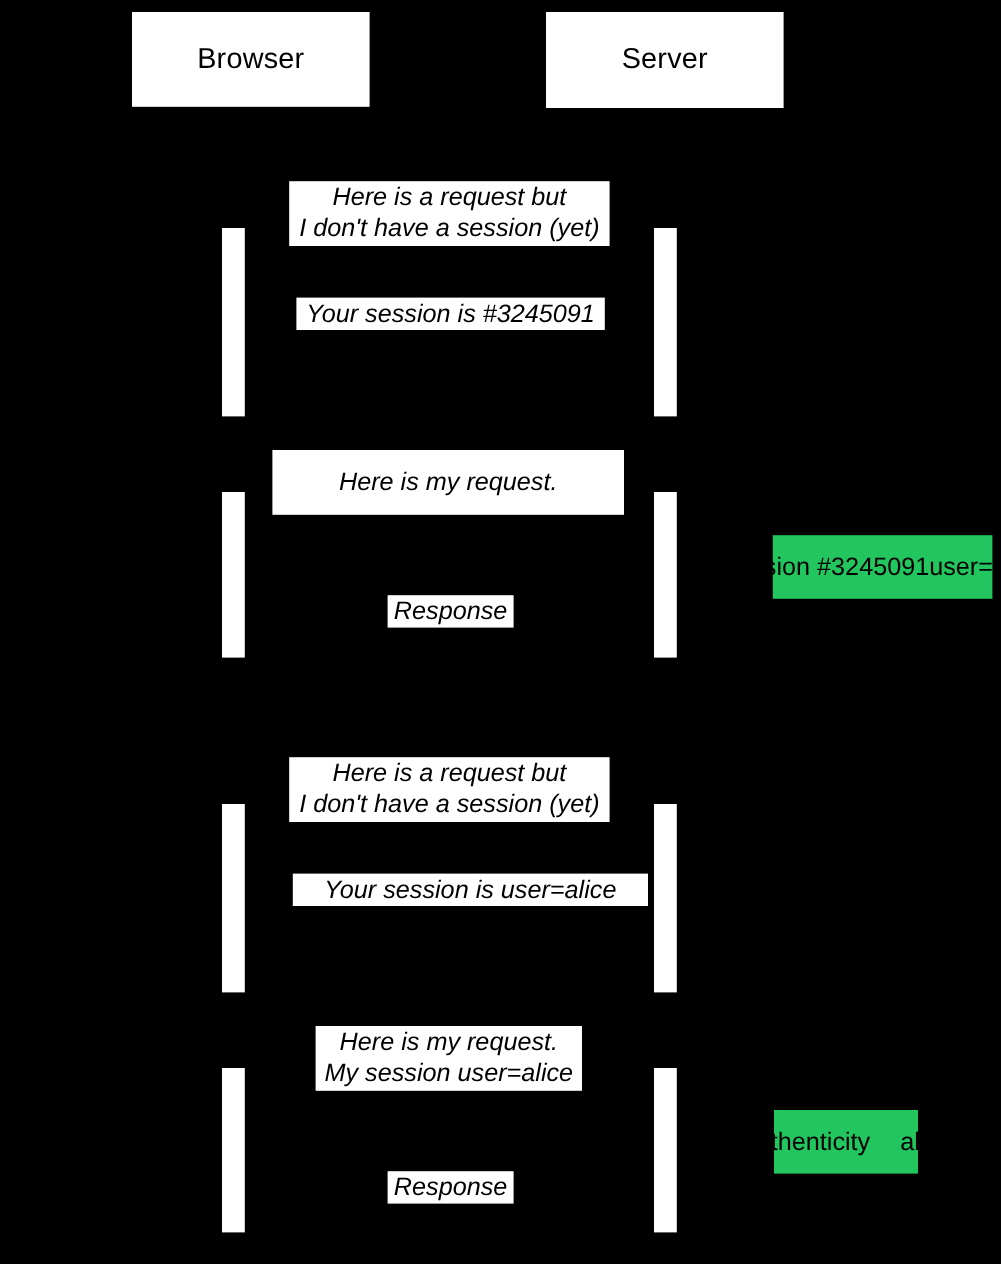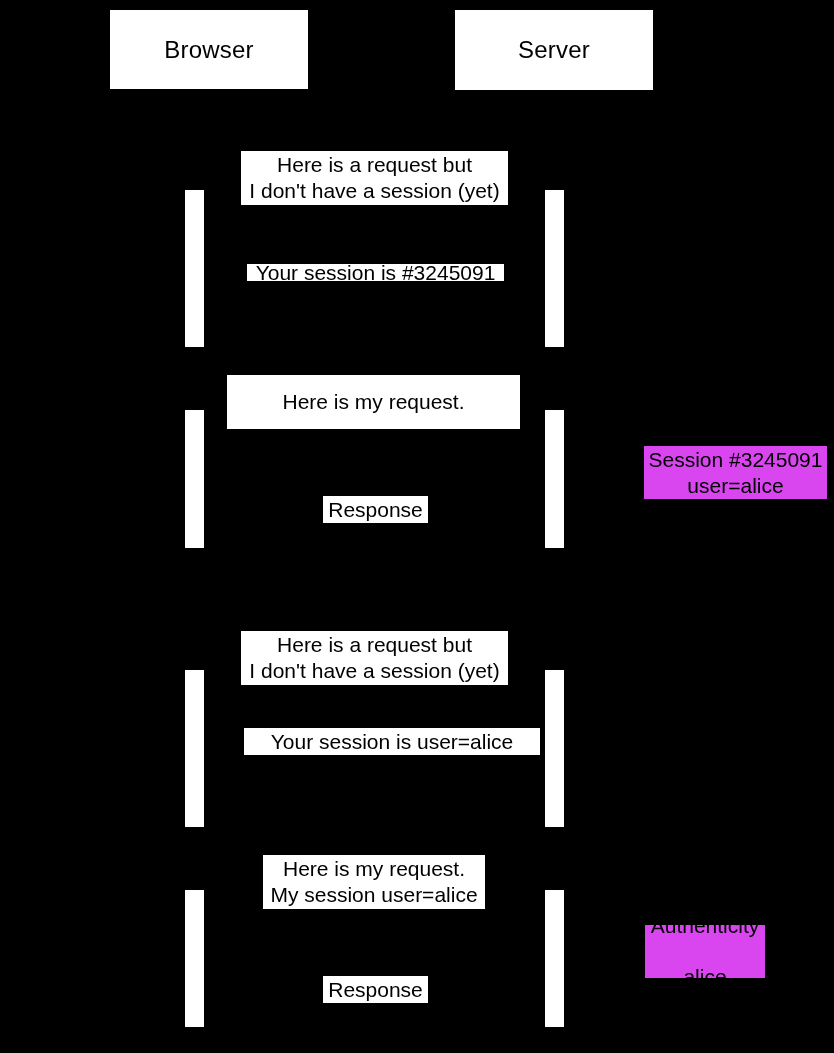--- a/index.html
+++ b/index.html
@@ -40,36 +40,37 @@
     color: #000000;
     font-size: 21px;
     line-height: 26px;
     text-align: center;
     white-space: pre;
     box-sizing: border-box;
     display: flex;
     flex-direction: column;
     align-items: center;
     justify-content: center;
+    font-style: italic;
   }
   .msg-label .line {
     display: block;
     width: 100%;
     text-align: center;
   }
   .note {
     position: absolute;
-    background: #d946ef;
+    background: #22c55e;
     color: #000000;
     font-size: 21px;
     line-height: 26px;
     text-align: center;
     box-sizing: border-box;
     display: flex;
-    flex-direction: column;
+    flex-direction: row;
     align-items: center;
     justify-content: center;
     white-space: pre;
   }
   .note .line {
     display: block;
     width: 100%;
     text-align: center;
   }
 </style>
@@ -81,21 +82,21 @@
     <div class="lifeline-head" style="left: 455px; top: 10px; width: 198px; height: 80px;">Server</div>
     <div class="activation" style="left: 185px; top: 190px; width: 19px; height: 157px;"></div>
     <div class="activation" style="left: 545px; top: 190px; width: 19px; height: 157px;"></div>
     <div class="activation" style="left: 185px; top: 410px; width: 19px; height: 138px;"></div>
     <div class="activation" style="left: 545px; top: 410px; width: 19px; height: 138px;"></div>
     <div class="activation" style="left: 185px; top: 670px; width: 19px; height: 157px;"></div>
     <div class="activation" style="left: 545px; top: 670px; width: 19px; height: 157px;"></div>
     <div class="activation" style="left: 185px; top: 890px; width: 19px; height: 137px;"></div>
     <div class="activation" style="left: 545px; top: 890px; width: 19px; height: 137px;"></div>
     <div class="msg-label" style="left: 241px; top: 151px; width: 267px; height: 54px;"><span class="line">Here is a request but</span><span class="line">I don't have a session (yet)</span></div>
-    <div class="msg-label" style="left: 247px; top: 264px; width: 257px; height: 17px;"><span class="line">Your session is #3245091</span></div>
+    <div class="msg-label" style="left: 247px; top: 248px; width: 257px; height: 27px;"><span class="line">Your session is #3245091</span></div>
     <div class="msg-label" style="left: 227px; top: 375px; width: 293px; height: 54px;"><span class="line">Here is my request.</span></div>
     <div class="msg-label" style="left: 323px; top: 496px; width: 105px; height: 27px;"><span class="line">Response</span></div>
     <div class="msg-label" style="left: 241px; top: 631px; width: 267px; height: 54px;"><span class="line">Here is a request but</span><span class="line">I don't have a session (yet)</span></div>
     <div class="msg-label" style="left: 244px; top: 728px; width: 296px; height: 27px;"><span class="line">Your session is user=alice</span></div>
     <div class="msg-label" style="left: 263px; top: 855px; width: 222px; height: 54px;"><span class="line">Here is my request.</span><span class="line">My session user=alice</span></div>
     <div class="msg-label" style="left: 323px; top: 976px; width: 105px; height: 27px;"><span class="line">Response</span></div>
     <div class="note" style="left: 644px; top: 446px; width: 183px; height: 53px;"><span class="line">Session #3245091</span><span class="line">user=alice</span></div>
     <div class="note" style="left: 645px; top: 925px; width: 120px; height: 53px; gap: 25px;"><span class="line">Authenticity</span><span class="line">alice</span></div>
   </div>
 

